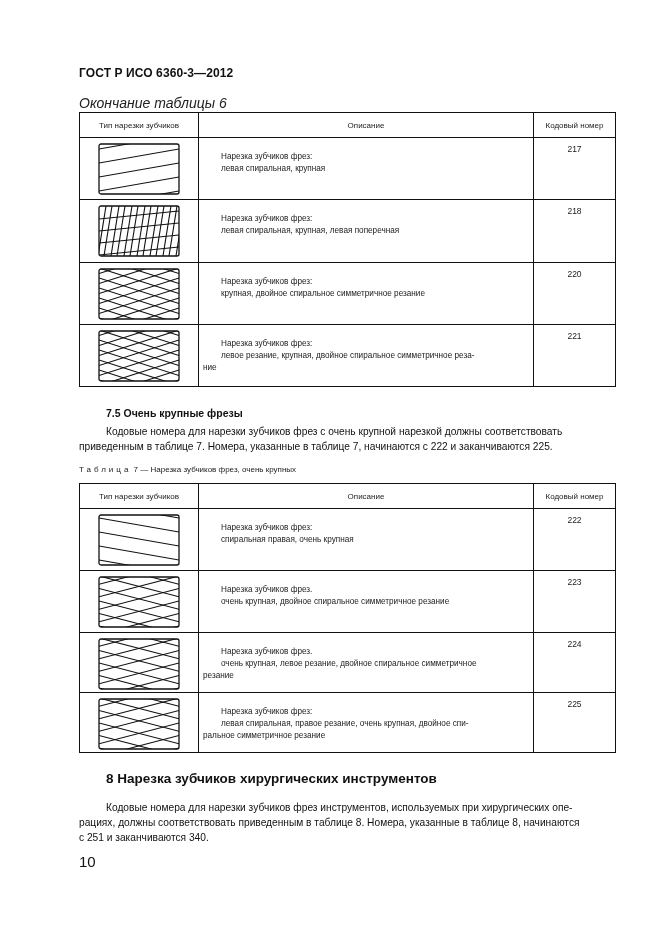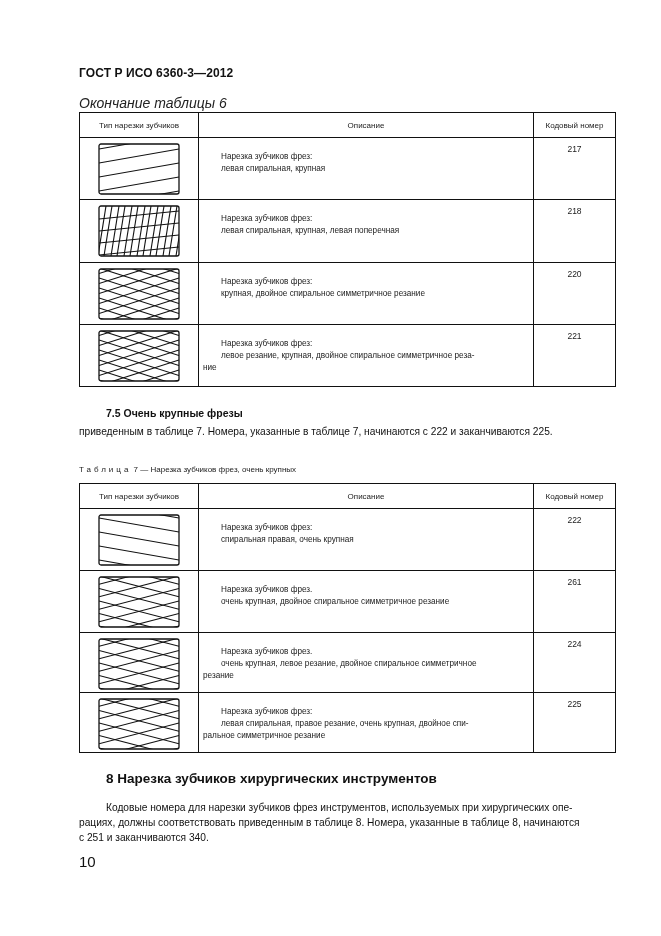--- a/index.html
+++ b/index.html
@@ -231,20 +231,21 @@
           <span class="l2">левое резание, крупная, двойное спиральное симметричное реза-</span>
           <span class="wrap">ние</span>
         </td>
     <td class="code">221</td>
   </tr>
 </tbody>
   </table>
 
 <div class="abs h2">7.5  Очень крупные фрезы</div>
 <div class="abs para" style="top:424px;">
+  <div class="ind">Кодовые номера для нарезки зубчиков фрез с очень крупной нарезкой должны соответствовать</div>
   <div>приведенным в таблице 7. Номера, указанные в таблице 7, начинаются с 222 и заканчиваются 225.</div>
 </div>
 
 <div class="abs tcap"><span class="sp">Таблица</span><span> 7 — Нарезка зубчиков фрез, очень крупных</span></div>
 
 <table class="gt" style="top:483px;">
   <colgroup>
       <col style="width:119px">
       <col style="width:335px">
       <col style="width:82px">
@@ -334,21 +335,21 @@
               <line x1="1" y1="162.5" x2="81" y2="183.3"></line>
               <line x1="1" y1="183.3" x2="81" y2="162.5"></line>
             </g>
             <rect x="1" y="1" width="80" height="50" rx="2" fill="none" stroke="#111" stroke-width="1.3"></rect>
           </svg>
         </td>
     <td class="desc">
           <span class="l1">Нарезка зубчиков фрез.</span>
           <span class="l2">очень крупная, двойное спиральное симметричное резание</span>
         </td>
-    <td class="code">261</td>
+    <td class="code">223</td>
   </tr>
   <tr style="height:60px">
     <td class="pic">
           <svg class="ico" width="82" height="52">
             <defs>
               <clipPath id="ctable72">
                 <rect x="1" y="1" width="80" height="50" rx="2"></rect>
               </clipPath>
             </defs>
             <g clip-path="url(#ctable72)" stroke="#111" stroke-width="1.1" fill="none">

